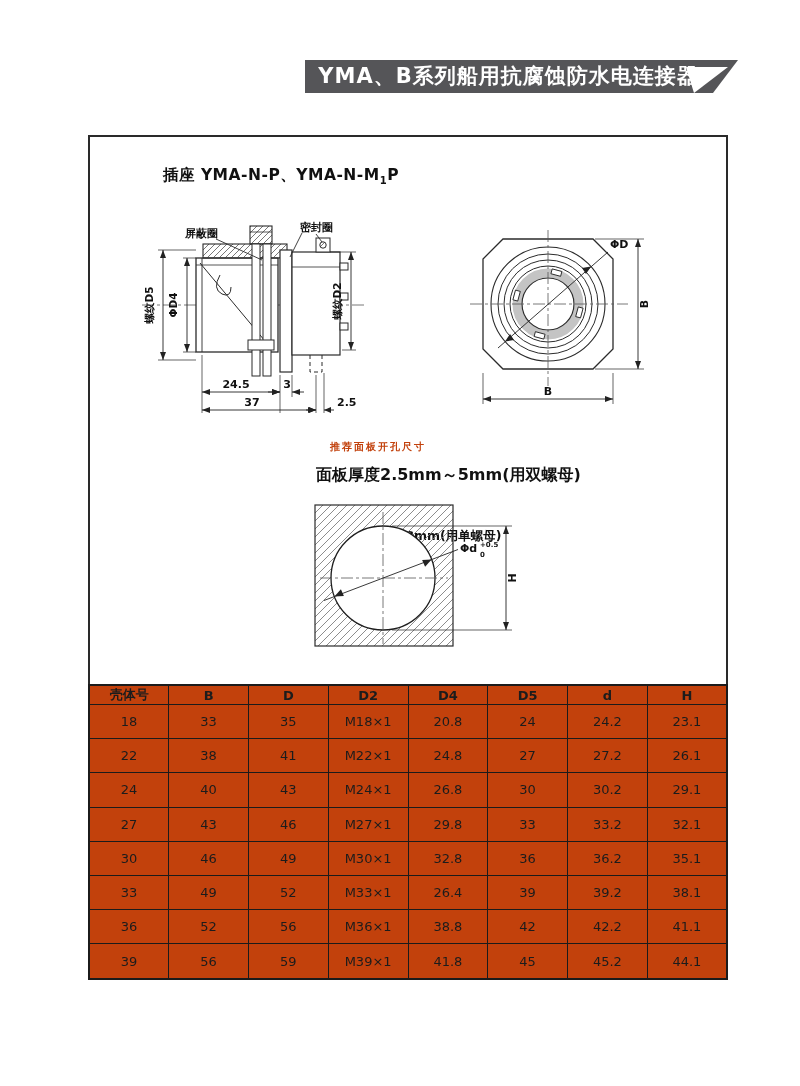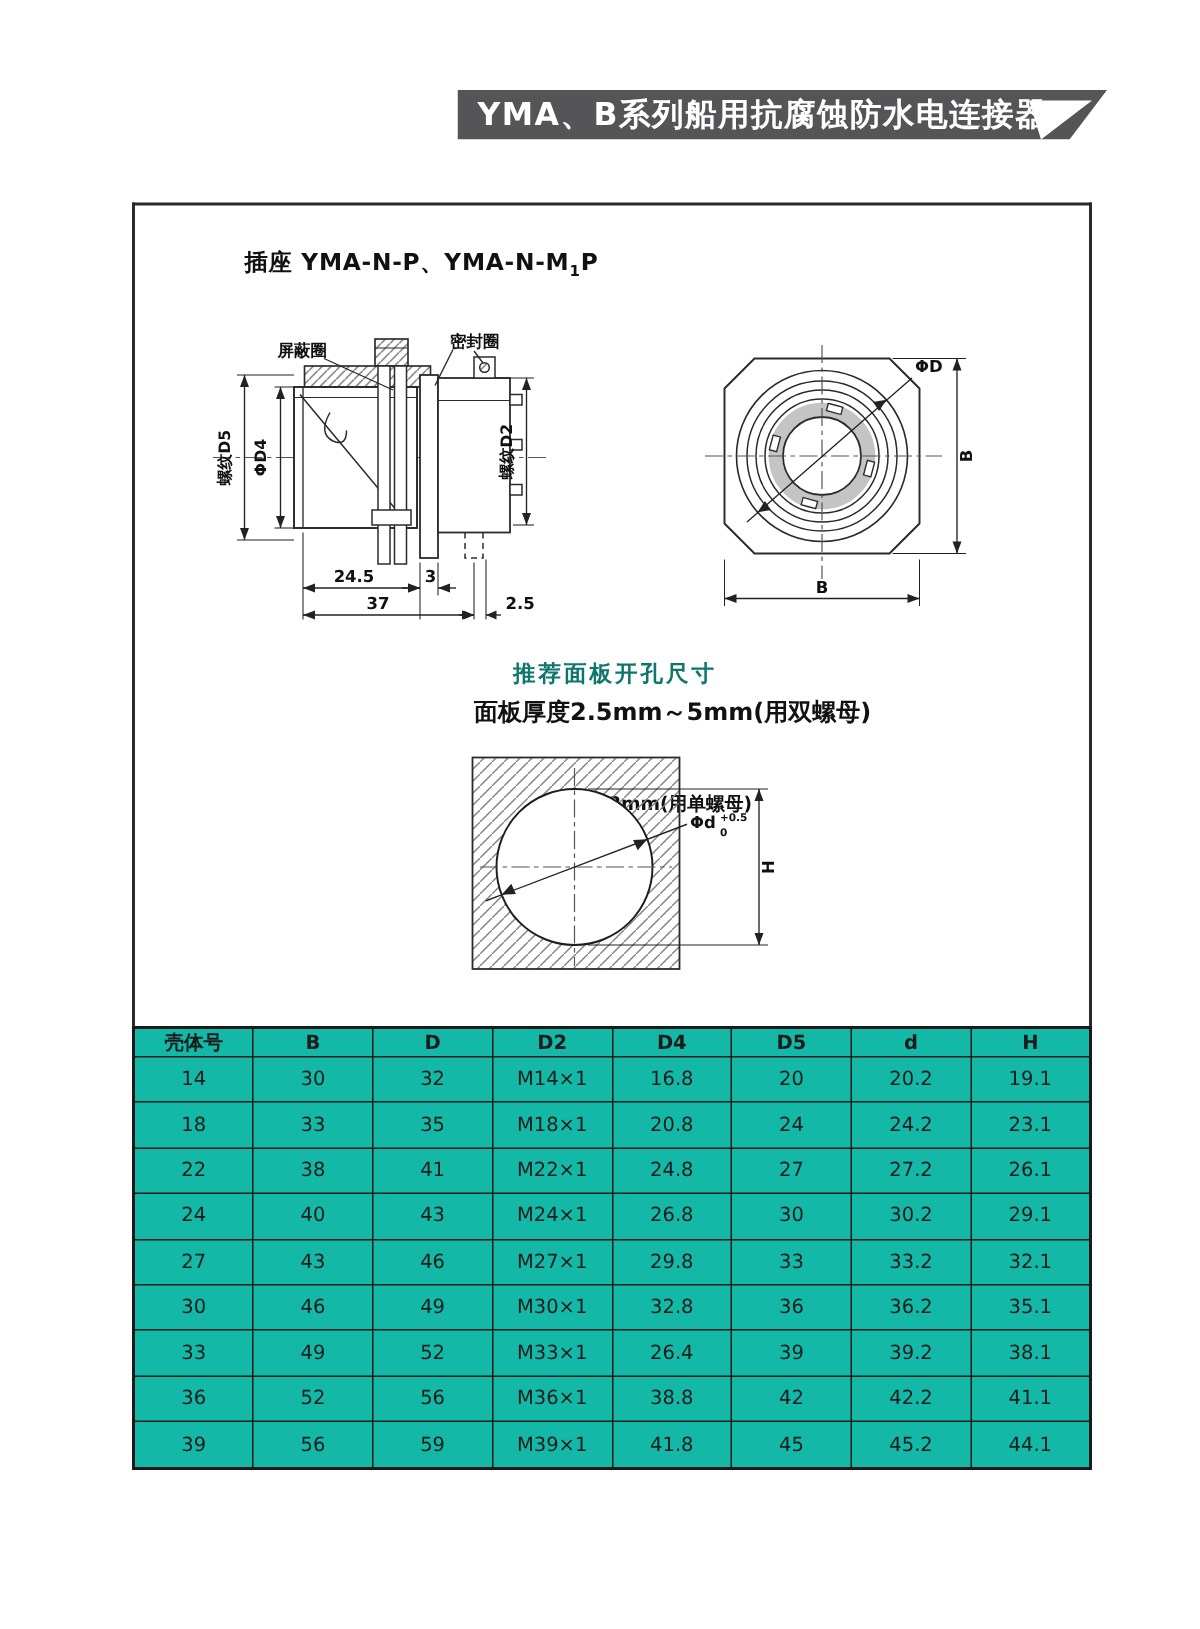--- a/index.html
+++ b/index.html
@@ -20,28 +20,28 @@
     position:absolute;left:88px;top:135px;width:640px;height:549px;
     border:2px solid #2a2a2a;border-bottom:none;box-sizing:border-box;background:#fff;
   }
   .sheet-title{
     position:absolute;left:73px;top:28px;font-size:15.5px;font-weight:600;
     letter-spacing:0.5px;color:#111;
   }
   .sheet-title sub{font-size:10px;}
   .dwg{position:absolute;}
   .note-head{
-    position:absolute;left:252px;top:303px;font-size:15px;font-weight:bold;
-    letter-spacing:2px;color:#0f766e;
+    position:absolute;left:240px;top:303px;font-size:10px;font-weight:bold;
+    letter-spacing:2px;color:#c2410c;
   }
   .note-l1{position:absolute;left:226px;top:328px;font-size:16px;font-weight:600;color:#111;}
   .note-l2{position:absolute;left:268px;top:343px;font-size:12.5px;font-weight:600;color:#111;margin-top:48px;}
   table.spec{
     position:absolute;left:88px;top:684px;width:640px;height:296px;
-    border-collapse:collapse;table-layout:fixed;background:#14b8a6;
+    border-collapse:collapse;table-layout:fixed;background:#c2410c;
   }
   table.spec th,table.spec td{
     border:1.5px solid #1b1b1b;text-align:center;vertical-align:middle;
     font-size:13px;padding:0;
   }
   table.spec{border:2px solid #1b1b1b;}
   table.spec th{font-weight:bold;}
   table.spec td{font-weight:500;}
   svg text{fill:#111;}
 </style>
@@ -231,30 +231,20 @@
       <th>D</th>
       <th>D2</th>
       <th>D4</th>
       <th>D5</th>
       <th>d</th>
       <th>H</th>
     </tr>
   </thead>
   <tbody>
     <tr>
-      <td>14</td>
-        <td>30</td>
-        <td>32</td>
-        <td>M14×1</td>
-        <td>16.8</td>
-        <td>20</td>
-        <td>20.2</td>
-        <td>19.1</td>
-    </tr>
-    <tr>
       <td>18</td>
         <td>33</td>
         <td>35</td>
         <td>M18×1</td>
         <td>20.8</td>
         <td>24</td>
         <td>24.2</td>
         <td>23.1</td>
     </tr>
     <tr>

